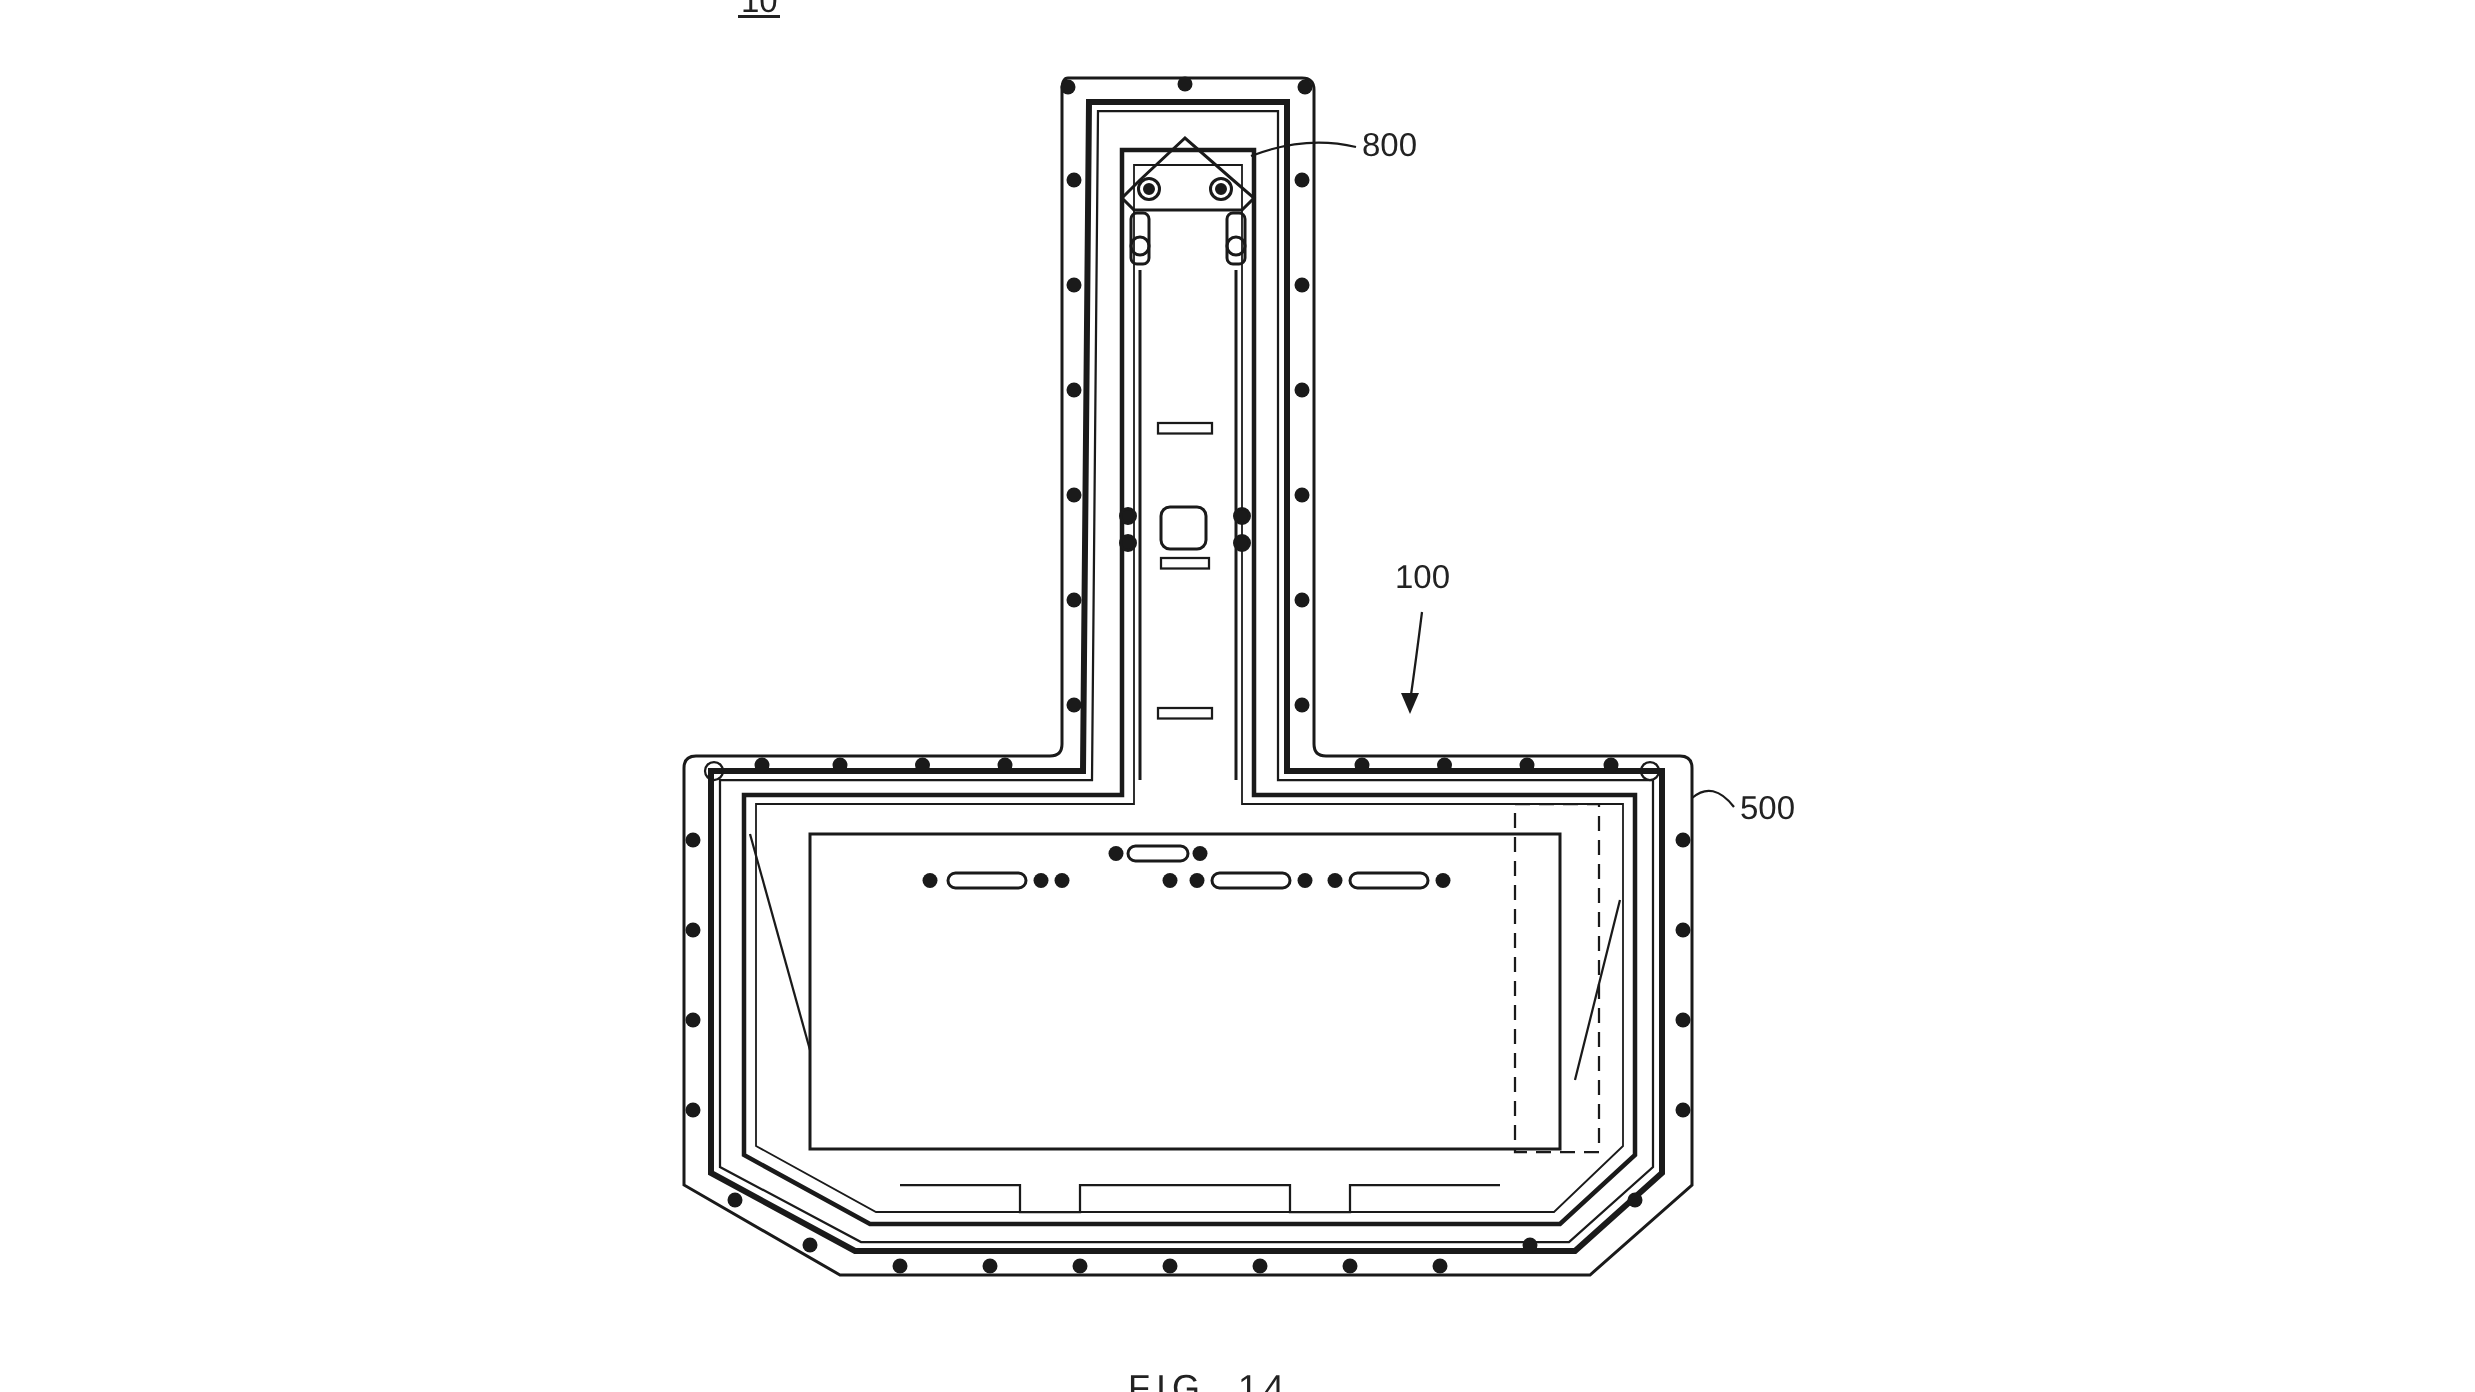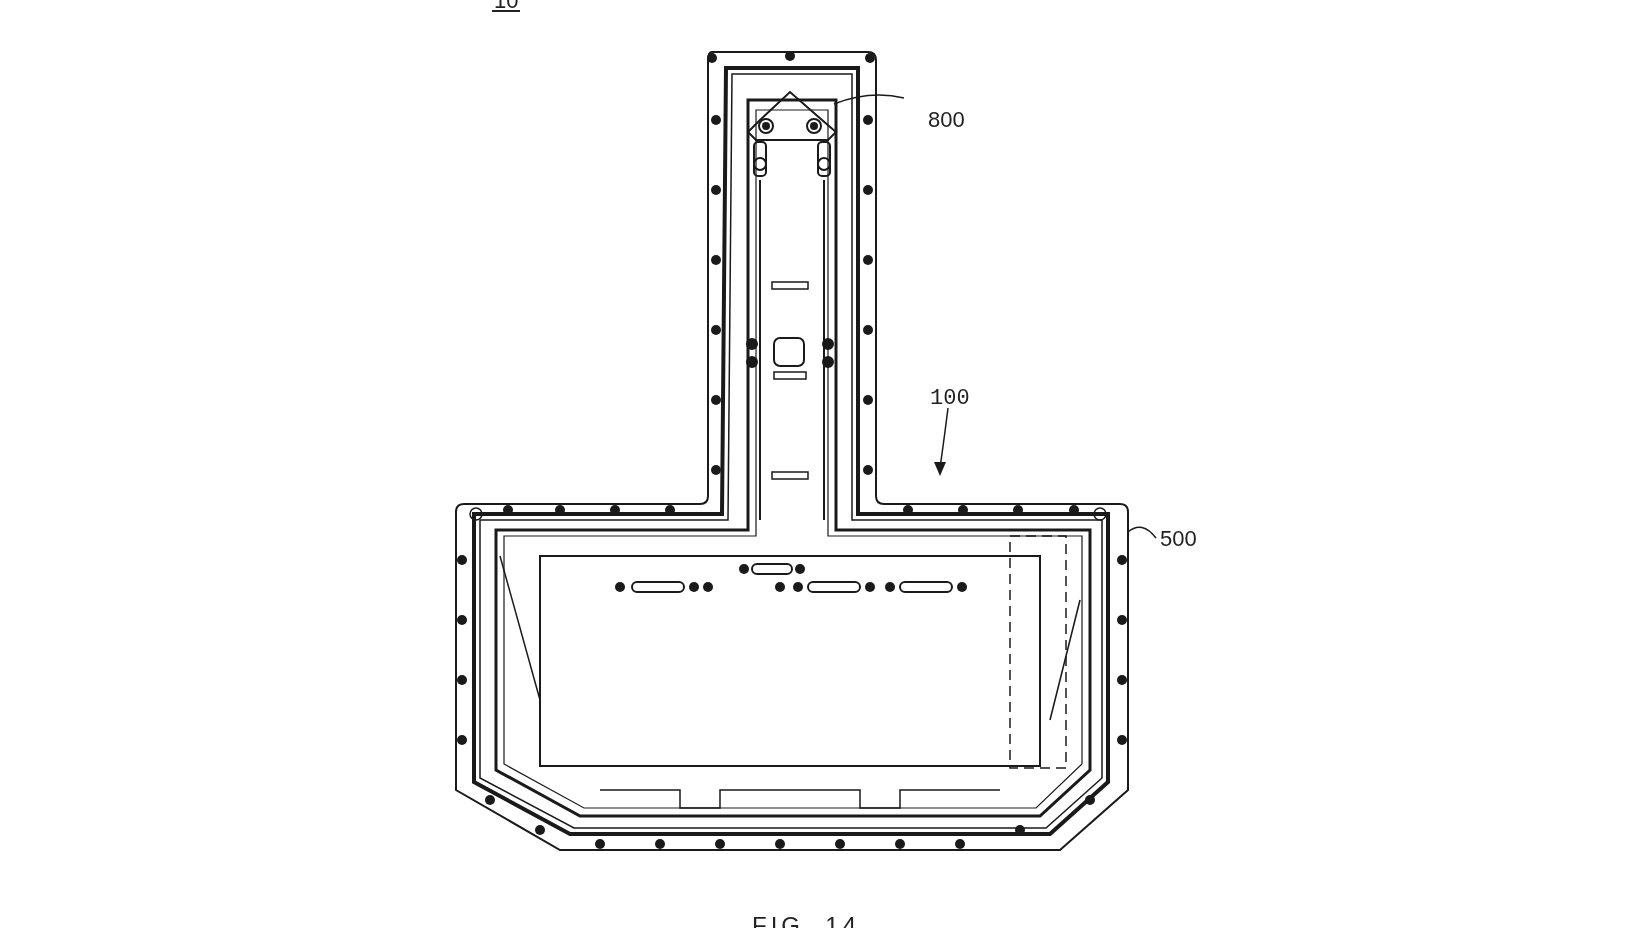--- a/index.html
+++ b/index.html
@@ -117,18 +117,18 @@
     </g>
     <circle cx="476" cy="514" r="6" stroke-width="1.5"></circle>
     <circle cx="1100" cy="514" r="6" stroke-width="1.5"></circle>
 
     <path d="M834 104 Q870 90 904 98" stroke-width="1.5"></path>
     <path d="M948 408 Q944 440 940 468" stroke-width="1.5"></path>
     <polygon points="934,462 946,462 940,476" fill="#1a1a1a" stroke="none"></polygon>
     <path d="M1128 532 Q1142 520 1156 538" stroke-width="1.5"></path>
   </svg>
 
-  <div class="ref" style="left:928px;top:84px;margin-top:23px;">800</div>
-  <div class="ref" style="left:930px;top:386px;font-family:Liberation Mono, monospace;">100</div>
+  <div class="ref" style="left:908px;top:84px;">800</div>
+  <div class="ref" style="left:930px;top:372px;">100</div>
   <div class="ref" style="left:1160px;top:526px;">500</div>
 
   <div class="fig" style="left:752px;top:912px;">FIG. 14</div>
 </div>
 
 </body></html>

